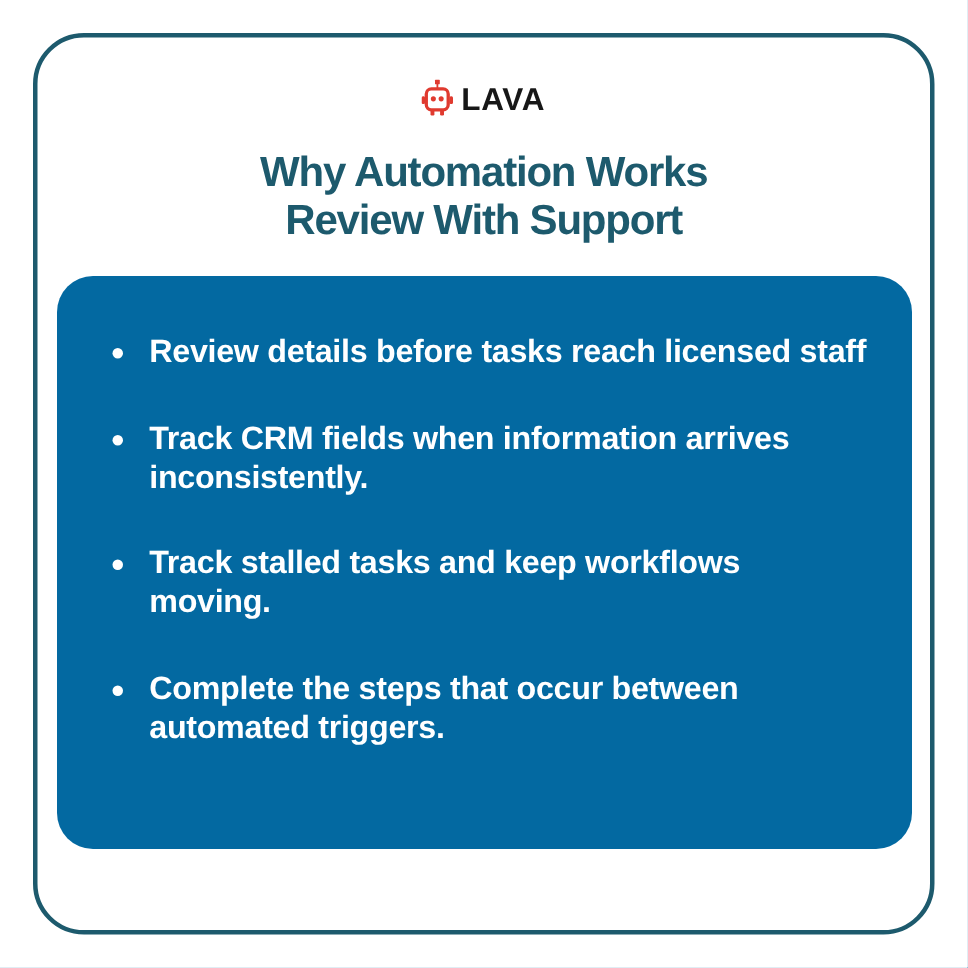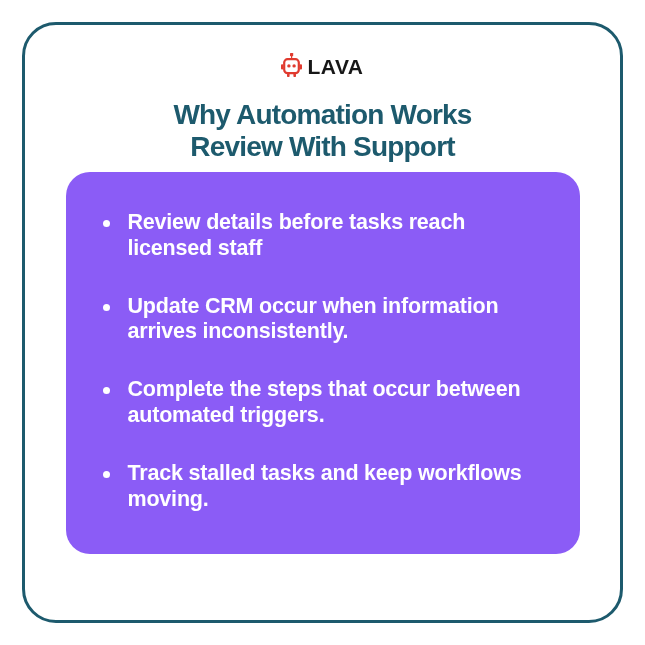--- a/index.html
+++ b/index.html
@@ -87,24 +87,24 @@
   }
   .headline .ln {
     display: block;
   }
   .headline .ln + .ln {
     margin-top: 4px;
   }
 
   
   .card {
-    margin-top: 11px;
-    width: 514px;
+    margin-top: 23px;
+    width: 570px;
     height: 382px;
-    background: #8b5cf6;
+    background: #0369a1;
     border-radius: 24px;
     box-sizing: border-box;
     padding: 38px 30px 30px 30px;
     display: flex;
     flex-direction: column;
   }
 
   .bullet-list {
     list-style: none;
     margin: 0;
@@ -178,27 +178,27 @@
     </h1>
 
     <div class="card">
       <ul class="bullet-list">
         <li class="bullet-item">
           <span class="bullet-dot"></span>
           <span class="bullet-text">Review details before tasks reach licensed staff</span>
         </li>
         <li class="bullet-item">
           <span class="bullet-dot"></span>
-          <span class="bullet-text">Update CRM occur when information arrives inconsistently.</span>
+          <span class="bullet-text">Track CRM fields when information arrives inconsistently.</span>
+        </li>
+        <li class="bullet-item">
+          <span class="bullet-dot"></span>
+          <span class="bullet-text">Track stalled tasks and keep workflows moving.</span>
         </li>
         <li class="bullet-item">
           <span class="bullet-dot"></span>
           <span class="bullet-text">Complete the steps that occur between automated triggers.</span>
-        </li>
-        <li class="bullet-item">
-          <span class="bullet-dot"></span>
-          <span class="bullet-text">Track stalled tasks and keep workflows moving.</span>
         </li>
       </ul>
     </div>
 
   </div>
 </div>
 
 </body></html>

